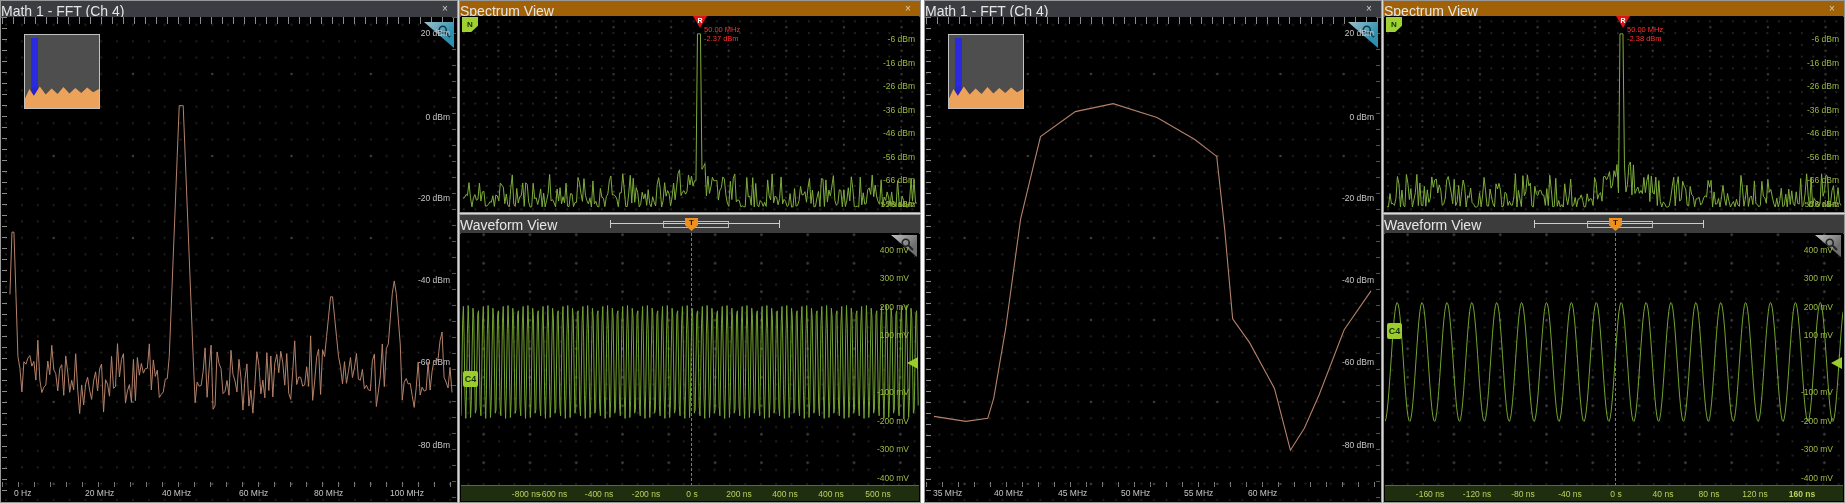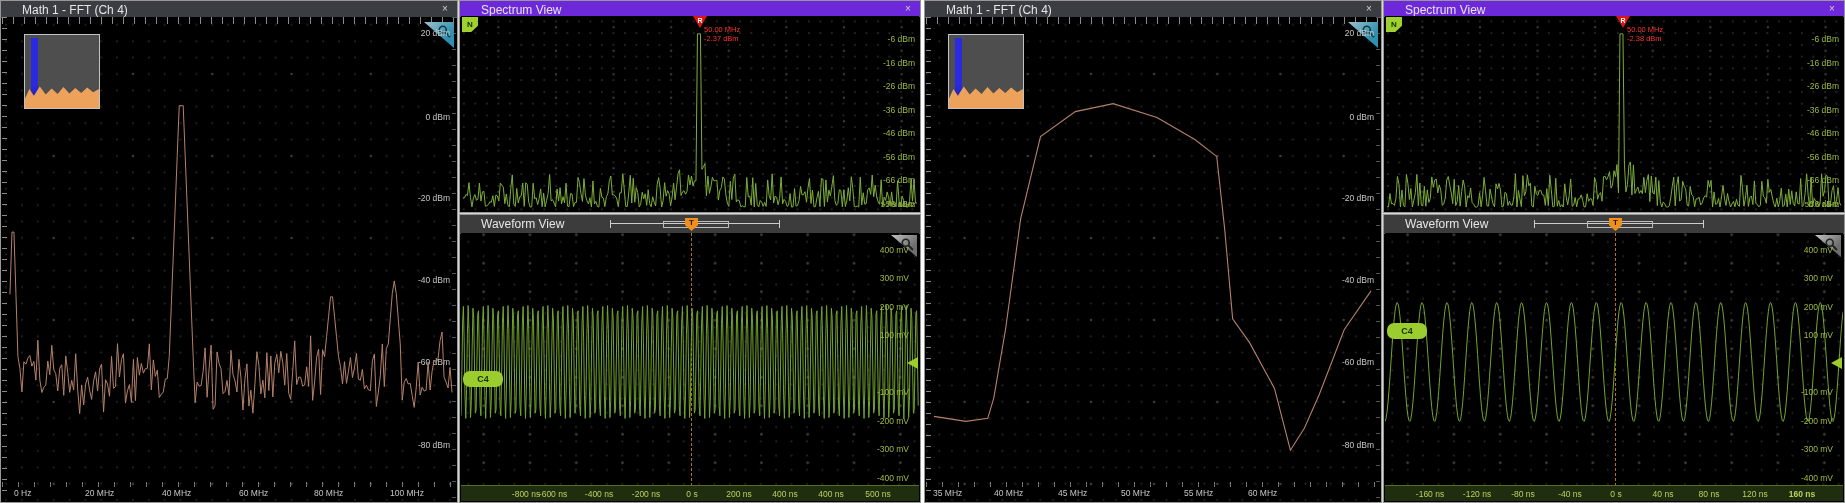--- a/index.html
+++ b/index.html
@@ -4,24 +4,24 @@
 <style>
   html,body{margin:0;padding:0;background:#fff;}
   .stage{position:relative;width:1845px;height:503px;background:#ffffff;overflow:hidden;
          font-family:"Liberation Sans",sans-serif;}
   .half{position:absolute;top:0;width:921px;height:503px;background:#d7d7d7;}
   .win{position:absolute;background:#000;border:1px solid #979797;box-sizing:border-box;overflow:hidden;}
   .w-fft{left:0;top:0;width:458px;height:503px;}
   .w-spec{left:459px;top:0;width:462px;height:213px;}
   .w-wave{left:459px;top:214px;width:462px;height:289px;}
   .tbar{position:absolute;left:0;top:0;right:0;height:16px;background:#3a3d41;border-bottom:1px solid #5c5c5c;}
-  .ttext{position:absolute;left:12px;top:2px;font-size:12px;color:#e6e6e6;white-space:nowrap;padding-left:9px;}
+  .ttext{position:absolute;left:0;top:2px;font-size:14px;color:#e6e6e6;white-space:nowrap;}
   .close{position:absolute;right:5px;top:1px;width:14px;height:13px;color:#cfcfcf;font-size:10px;
          text-align:center;line-height:13px;}
-  .tbar.small{height:15px;background:#6d28d9;}
+  .tbar.small{height:15px;background:#a16207;}
   .tbar.wavebar{height:18px;background:#3c3c3c;}
   .plot{position:absolute;overflow:hidden;background-color:#000;}
   .fft-plot{left:1px;top:16px;right:1px;bottom:1px;--gx:79.3px;--gpx:12px;
     background-image:radial-gradient(circle,#3b3b3b 1px,transparent 1.6px),
                      radial-gradient(circle,#232323 .8px,transparent 1.3px);
     background-size:var(--gx) 82px, calc(var(--gx)/5) 16.4px;
     background-position:var(--gpx) 16px, var(--gpx) 16px;}
   .spec-plot{left:1px;top:15px;right:1px;bottom:1px;
     background-image:radial-gradient(circle,#3b3b3b 1px,transparent 1.6px),
                      radial-gradient(circle,#232323 .8px,transparent 1.3px);
@@ -64,21 +64,21 @@
   .mtext{position:absolute;top:9px;color:#ff3333;font-size:7.5px;line-height:9px;white-space:nowrap;}
   .corner{position:absolute;right:4px;bottom:2px;font-size:8px;color:#9dbb43;}
   .scroll{position:absolute;left:150px;top:5px;width:168px;height:8px;
           border-left:1px solid #cdcdcd;border-right:1px solid #cdcdcd;}
   .scroll .bar{position:absolute;left:0;right:0;top:3px;height:1px;background:#cdcdcd;}
   .scroll .grip{position:absolute;left:52px;width:64px;top:1px;height:5px;border:1px solid #bdbdbd;}
   .tmark{position:absolute;left:225px;top:3px;width:13px;height:13px;background:#ef8f1d;
          clip-path:polygon(0 0,100% 0,100% 55%,50% 100%,0 55%);color:#2b1600;font-size:8px;
          font-weight:bold;text-align:center;line-height:10px;}
   .trigline{position:absolute;left:230px;top:0;bottom:0;width:0;border-left:1px dashed #d9871f;opacity:.85;}
-  .c4{position:absolute;left:2px;width:40px;height:16px;background:#9ccd2e;border-radius:7px;
+  .c4{position:absolute;left:2px;width:15px;height:16px;background:#9ccd2e;border-radius:2px;
       color:#16300a;font-size:9px;font-weight:bold;text-align:center;line-height:16px;}
   .tarrow{position:absolute;right:1px;width:11px;height:12px;background:#9ccd2e;
           clip-path:polygon(0 50%,100% 0,100% 100%);}
   .wave-axis{position:absolute;left:1px;right:1px;bottom:1px;height:15px;background:#202e10;
              border-top:1px solid #57701f;}
   .wave-axis .lbl{top:3px;transform:translateX(-50%);color:#b9d05c;font-size:8.5px;}
   svg.trace{position:absolute;inset:0;width:100%;height:100%;}
 </style>
 </head>
 <body>

